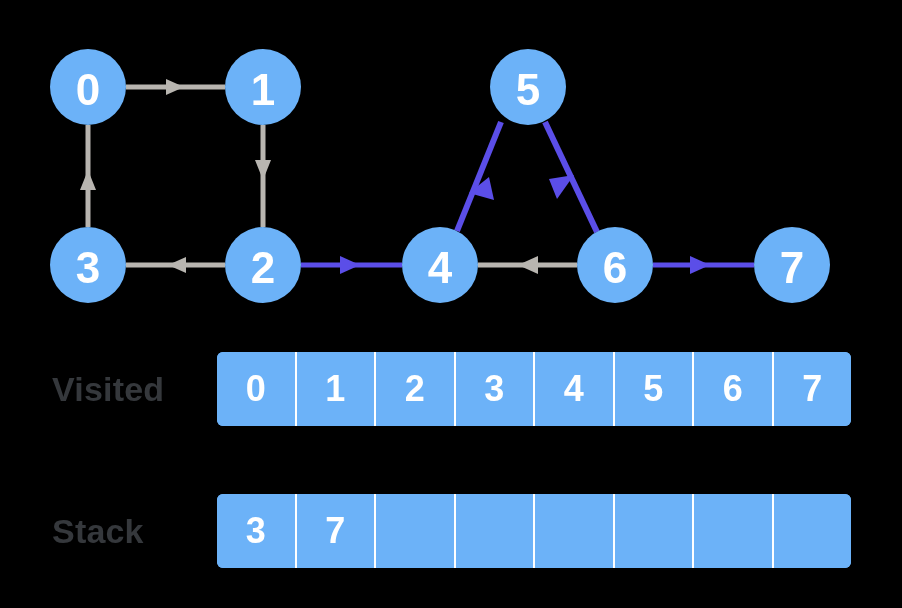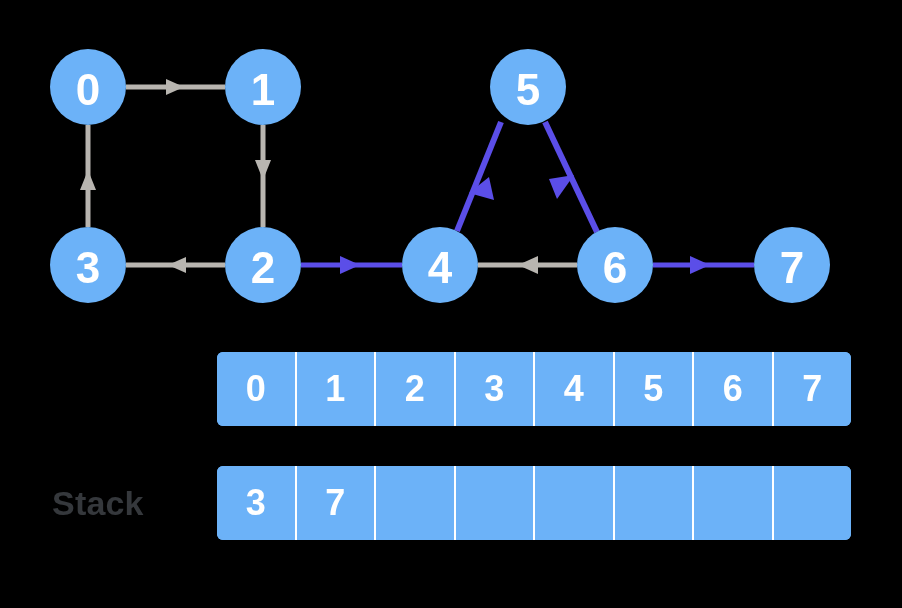--- a/index.html
+++ b/index.html
@@ -44,21 +44,21 @@
     height: 268px;
   }
   .array-row {
     position: absolute;
     left: 0;
     width: 902px;
     height: 74px;
     display: block;
   }
   .row-visited { top: 12px; }
-  .row-stack   { top: 126px; }
+  .row-stack   { top: 154px; }
   .row-label {
     position: absolute;
     left: 52px;
     top: 0;
     width: 150px;
     height: 74px;
     line-height: 74px;
     font-family: "Liberation Sans", sans-serif;
     font-weight: bold;
     font-size: 34px;
@@ -190,20 +190,21 @@
         <circle cx="792" cy="265" r="38" fill="#6cb2f8"></circle>
         <text class="node-label" x="792" y="267">7</text>
       </g>
 
     </g>
   </svg>
 
   <div class="rows">
 
     <div class="array-row row-visited">
+      <div class="row-label">Visited</div>
       <div class="cells">
         <div class="cell">0</div>
         <div class="cell">1</div>
         <div class="cell">2</div>
         <div class="cell">3</div>
         <div class="cell">4</div>
         <div class="cell">5</div>
         <div class="cell">6</div>
         <div class="cell">7</div>
       </div>

